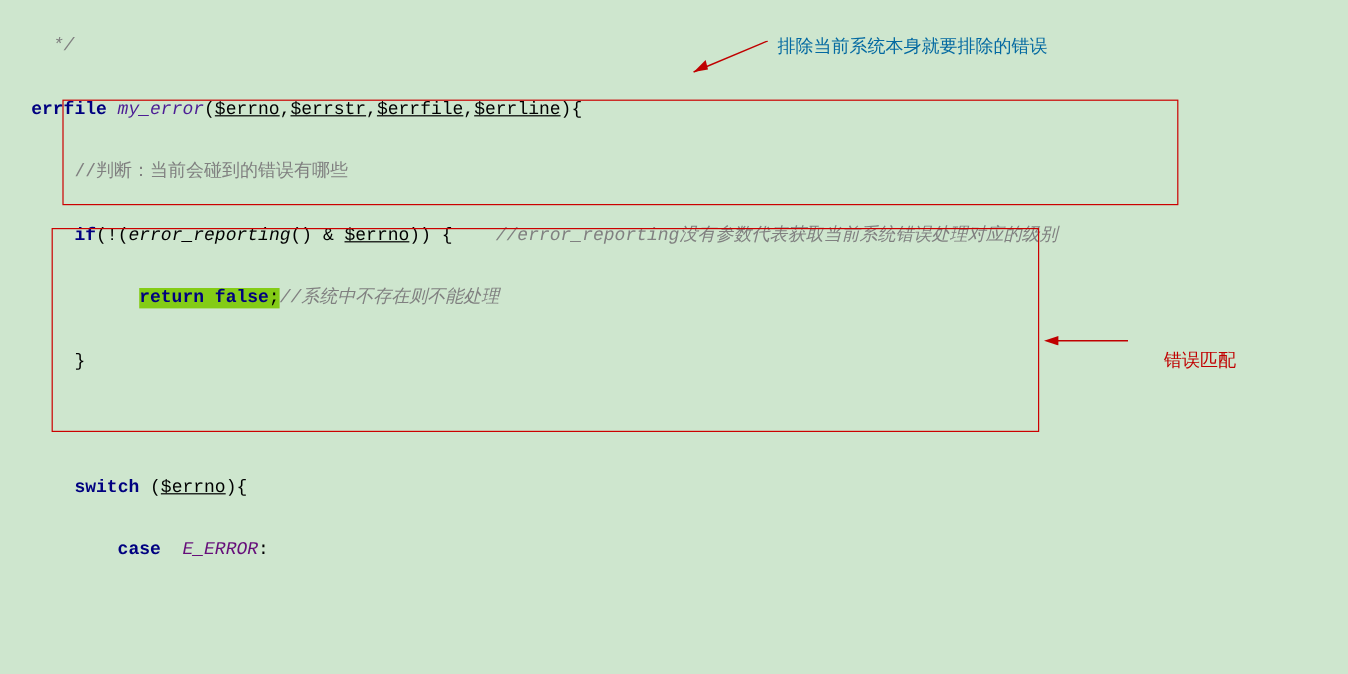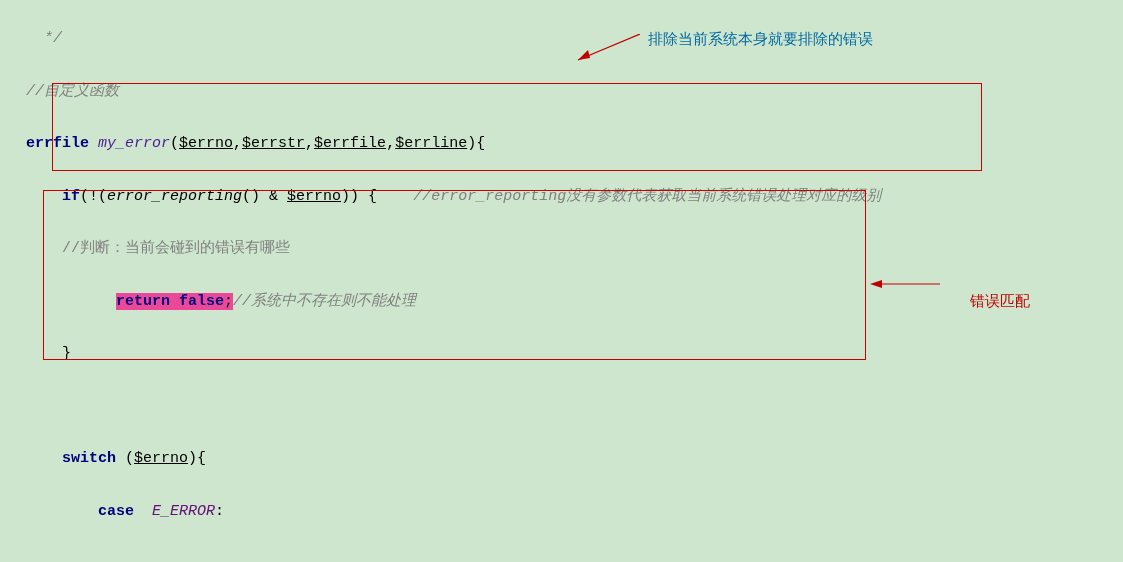--- a/index.html
+++ b/index.html
@@ -14,21 +14,21 @@
     position: relative;
     padding: 0;
   }
   .code { color: #000; white-space: pre; padding-left: 26px; }
   .param { text-decoration: underline; }
   .keyword { color: #000080; font-weight: bold; }
   .fname { color: #4c1d95; font-style: italic; }
   .funccall { font-style: italic; }
   .const { color: #660e7a; font-style: italic; }
   .comment-gray { color: #808080; font-style: italic; }
-  .highlight-y { background: #ec4899; }
+  .highlight-y { background: #84cc16; }
   .box1 {
     position: absolute;
     left: 52px; top: 83px;
     width: 930px; height: 88px;
     border: 1px solid #c00;
   }
   .box2 {
     position: absolute;
     left: 43px; top: 190px;
     width: 823px; height: 170px;
@@ -60,24 +60,23 @@
     font-family: 'Microsoft YaHei', sans-serif;
     font-size: 15px;
   }
   .gray-line { color: #808080; }
 </style>
 </head>
 <body>
 
 <div class="code">
 <div>  <span class="comment-gray">*/</span></div>
-<div><span class="comment-gray"><span>//</span><span>自定义函数</span></span></div>
 <div><span class="keyword">errfile </span><span class="fname">my_error</span><span>(</span><span class="param">$errno</span><span>,</span><span class="param">$errstr</span><span>,</span><span class="param">$errfile</span><span>,</span><span class="param">$errline</span><span>){</span></div>
+<div>    <span class="gray-line">//判断：当前会碰到的错误有哪些</span></div>
 <div>    <span class="keyword">if</span><span>(!(</span><span class="funccall">error_reporting</span><span>() &amp; </span><span class="param">$errno</span><span>)) {</span><span class="comment-gray">    //error_reporting没有参数代表获取当前系统错误处理对应的级别</span></div>
-<div>    <span class="gray-line">//判断：当前会碰到的错误有哪些</span></div>
 <div>          <span class="highlight-y"><span class="keyword">return false</span><span>;</span></span><span class="comment-gray">//系统中不存在则不能处理</span></div>
 <div>    <span>}</span></div>
 <div>&nbsp;</div>
 <div>    <span class="keyword">switch </span><span>(</span><span class="param">$errno</span><span>){</span></div>
 <div>        <span class="keyword">case  </span><span class="const">E_ERROR</span><span>:</span></div>
 
 
 
 
 

